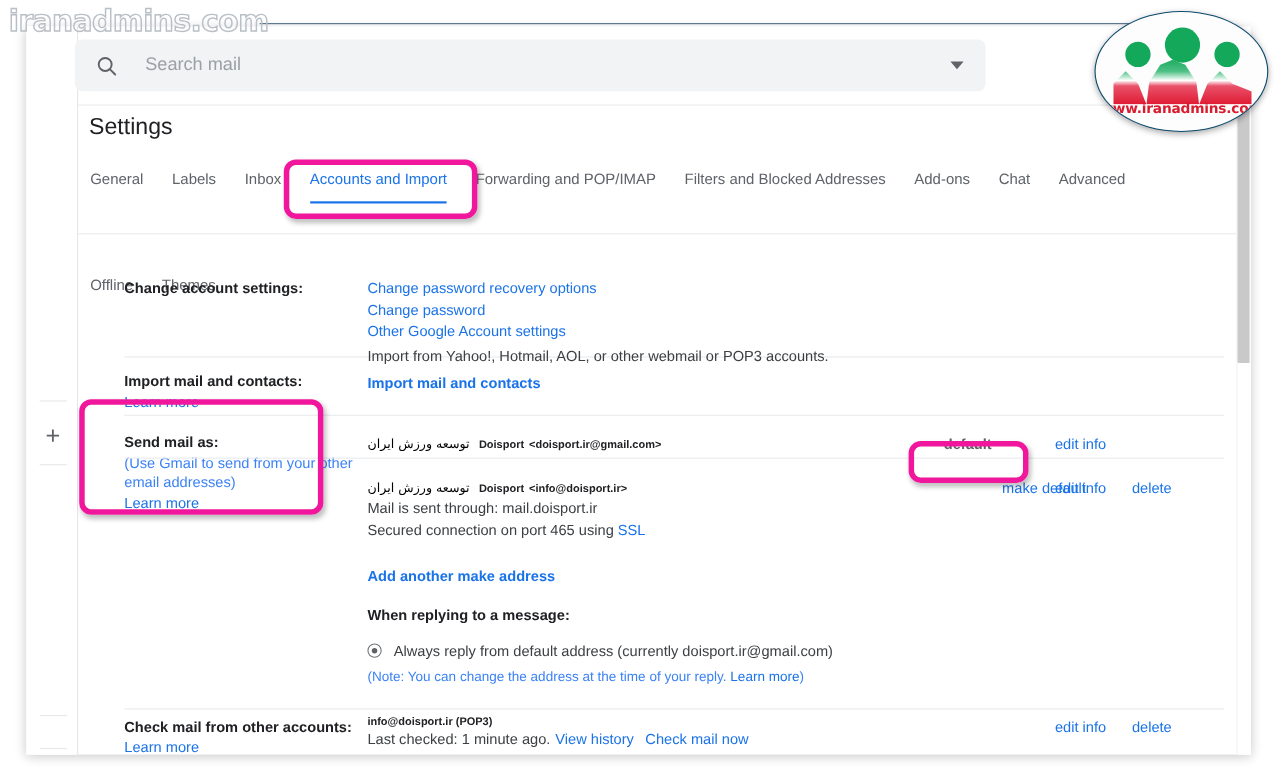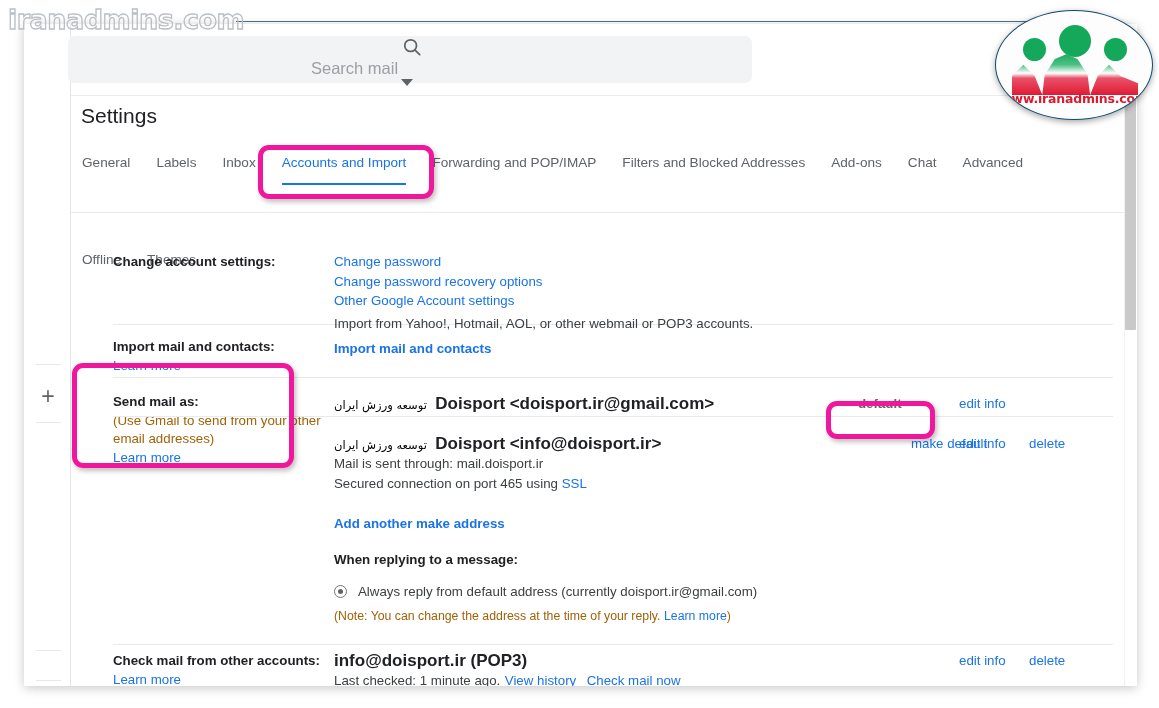--- a/index.html
+++ b/index.html
@@ -113,28 +113,27 @@
   }
   .rail-div.a { top: 340px; }
   .rail-div.b { top: 398px; }
   .rail-div.c { top: 626px; }
   .rail-div.d { top: 656px; }
 
   
   .search-wrap {
     position: absolute;
     left: 44px; top: 12px;
-    width: 684px; height: 47px;
+    width: 828px; height: 47px;
     background: #f1f3f4;
     border-radius: 7px;
     display: flex;
     align-items: center;
     padding: 0 14px;
     cursor: text;
-    flex-direction: column;
   }
   .search-icon { width: 22px; height: 22px; flex: 0 0 22px; margin-left: 4px; }
   .search-input {
     flex: 1;
     border: none; background: transparent; outline: none;
     font-family: "Liberation Sans", sans-serif;
     font-size: 16.5px;
     color: #3c4043;
     margin-left: 22px;
   }
@@ -231,22 +230,22 @@
   }
   .lnk {
     color: #1a73e8;
     font-size: 13.3px;
     cursor: pointer;
     line-height: 19.5px;
     text-decoration: none;
   }
   .lnk.b { font-weight: bold; }
   .lnk.sm { font-size: 12.3px; }
-  .muted { color: #a16207; font-size: 13.3px; }
-  .fa { font-weight: bold; color: #202124; font-size: 17px; }
+  .muted { color: #3b82f6; font-size: 13.3px; }
+  .fa { font-weight: bold; color: #202124; font-size: 10px; }
   .rtl { direction: rtl; unicode-bidi: bidi-override; font-family: "DejaVu Sans", sans-serif; font-size: 11.5px; }
 
   .divider {
     position: absolute;
     left: 42px; width: 1000px; height: 1px;
     background: #e8eaed;
   }
 
   .radio {
     width: 13px; height: 13px;
@@ -374,22 +373,22 @@
       </div>
     </div>
     <div class="tabs-rule"></div>
 
     <div class="body">
 
       <div class="row" style="left:42px; top:38px;">
         <span class="lbl">Change account settings:</span>
       </div>
       <div class="row" style="left:263px; top:38px;">
+        <div><a class="lnk">Change password recovery options</a></div>
         <div><a class="lnk">Change password</a></div>
-        <div><a class="lnk">Change password recovery options</a></div>
         <div><a class="lnk">Other Google Account settings</a></div>
       </div>
 
       <div class="divider" style="top:110px;"></div>
 
       <div class="row" style="left:263px; top:100px;">
         <span class="sub">Import from Yahoo!, Hotmail, AOL, or other webmail or POP3 accounts.</span>
       </div>
       <div class="row" style="left:42px; top:123px; width:215px;">
         <div class="lbl">Import mail and contacts:</div>

